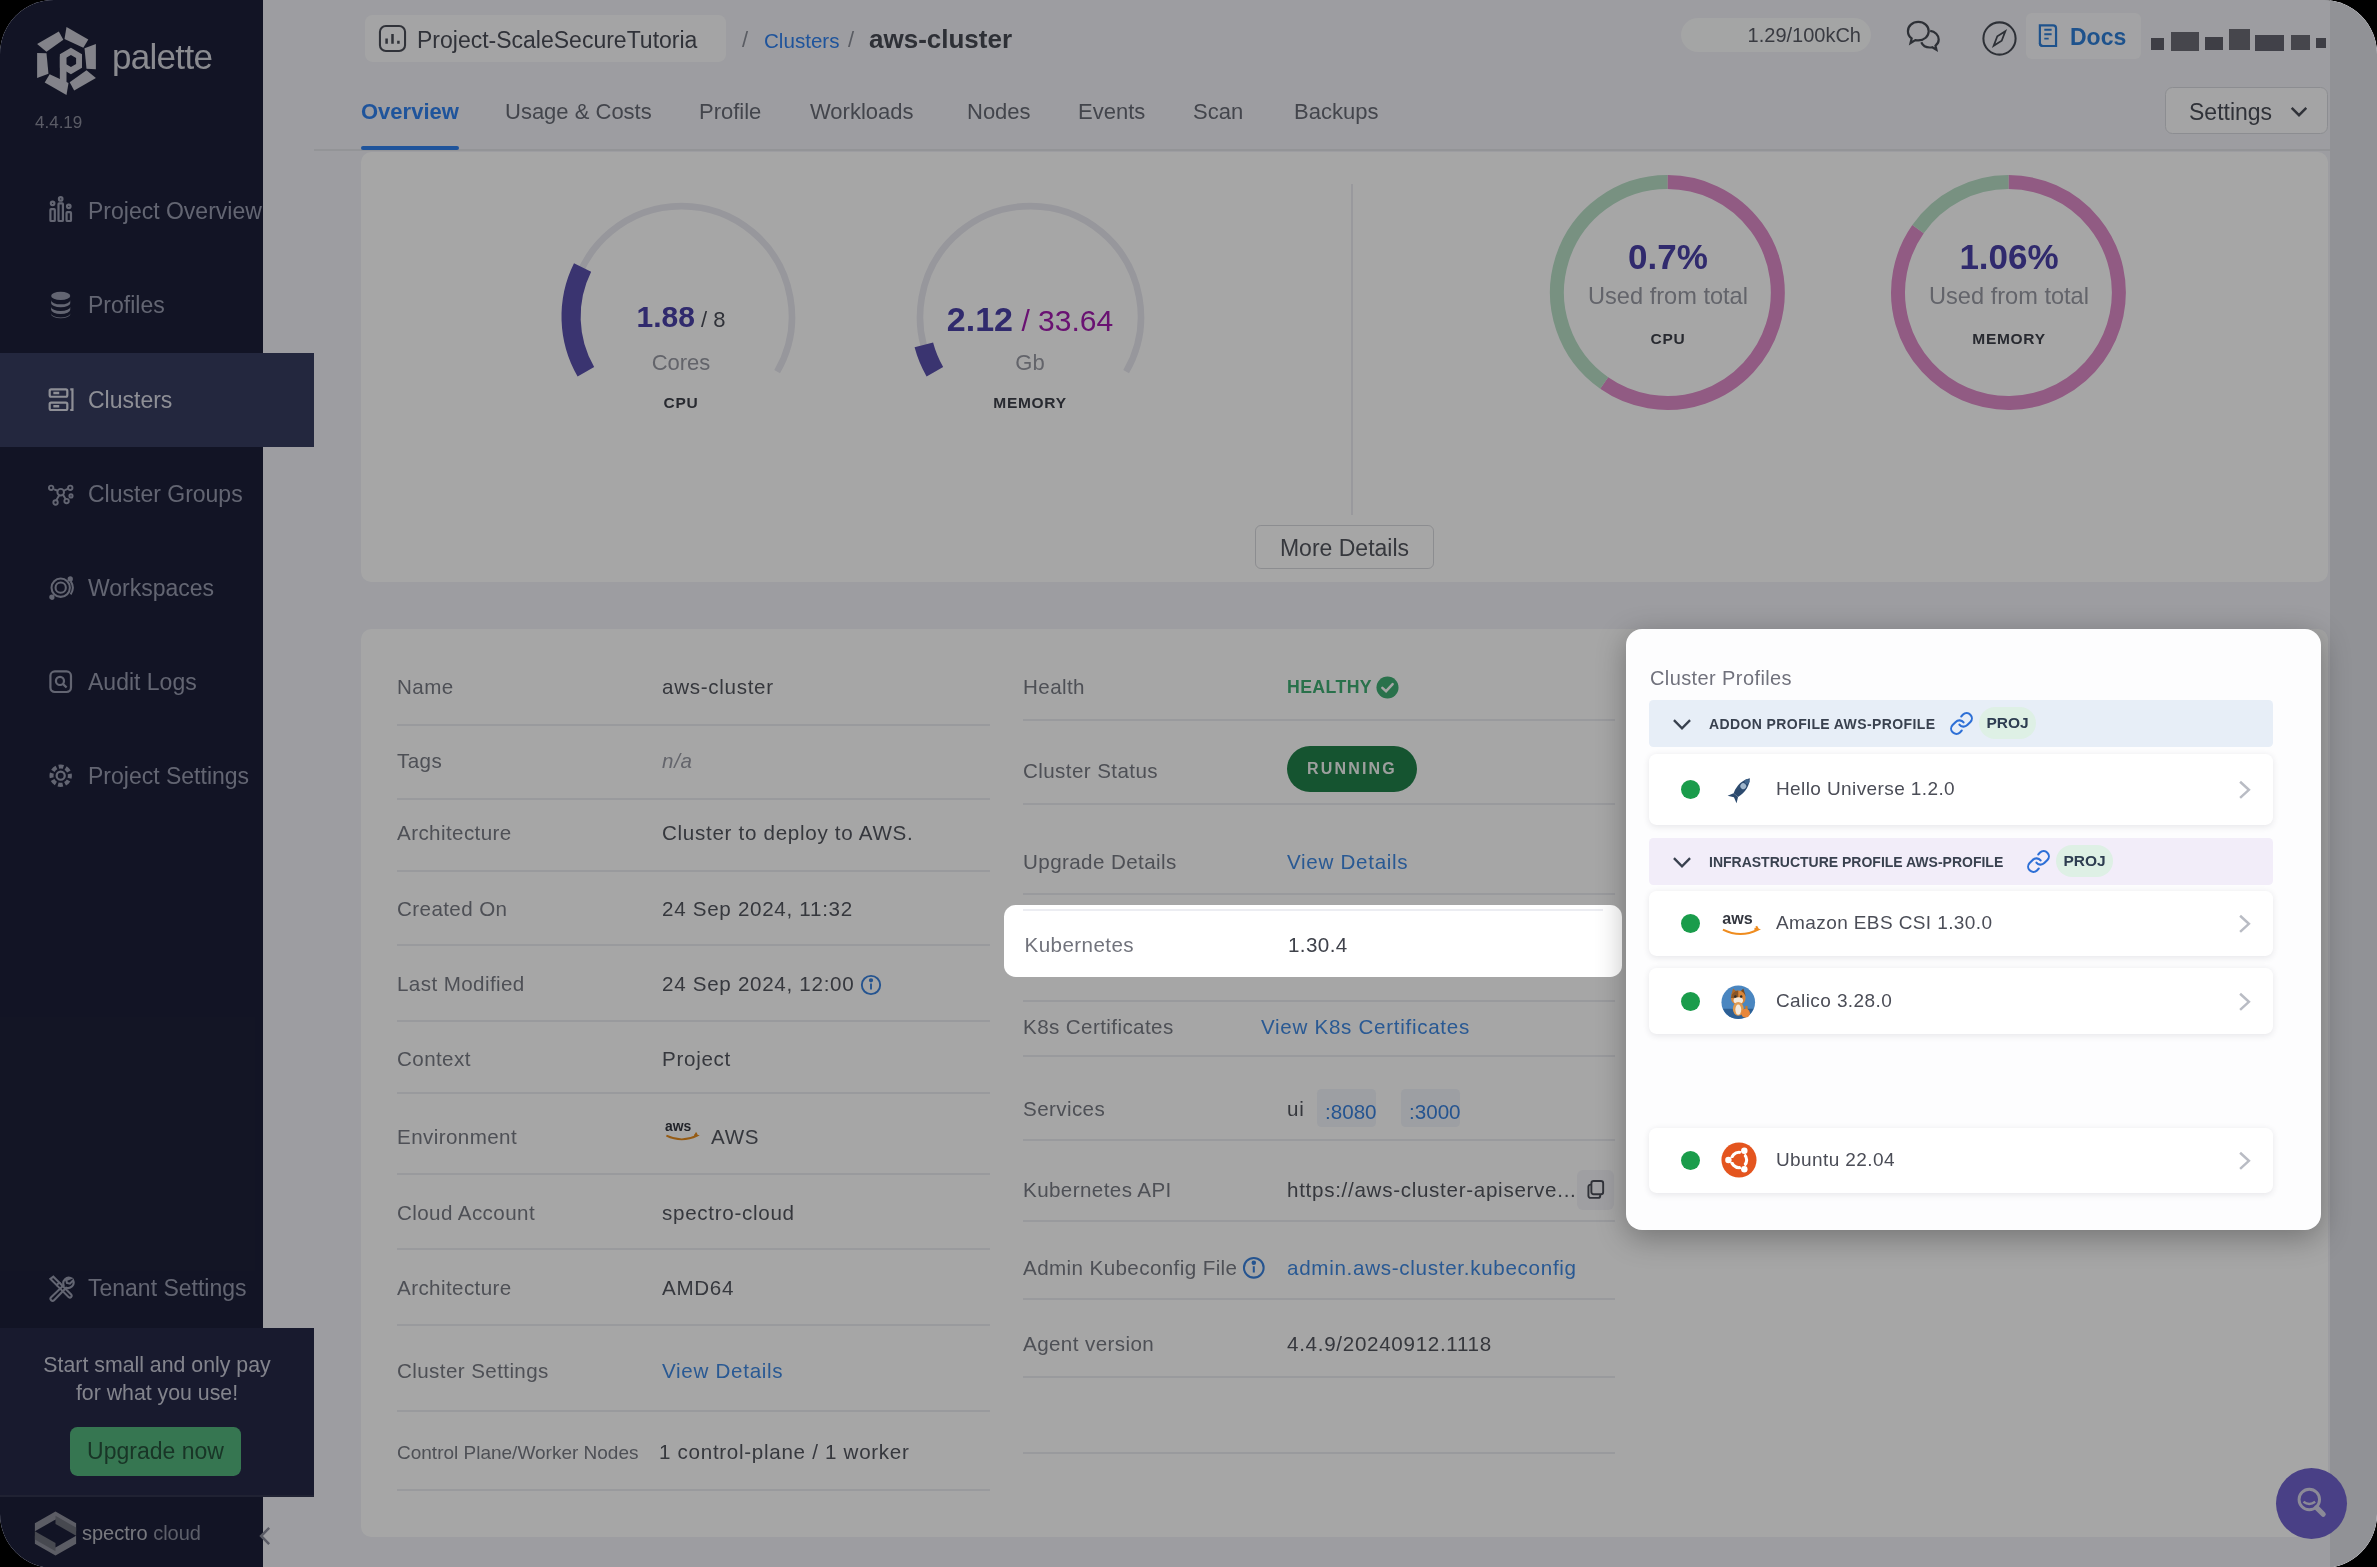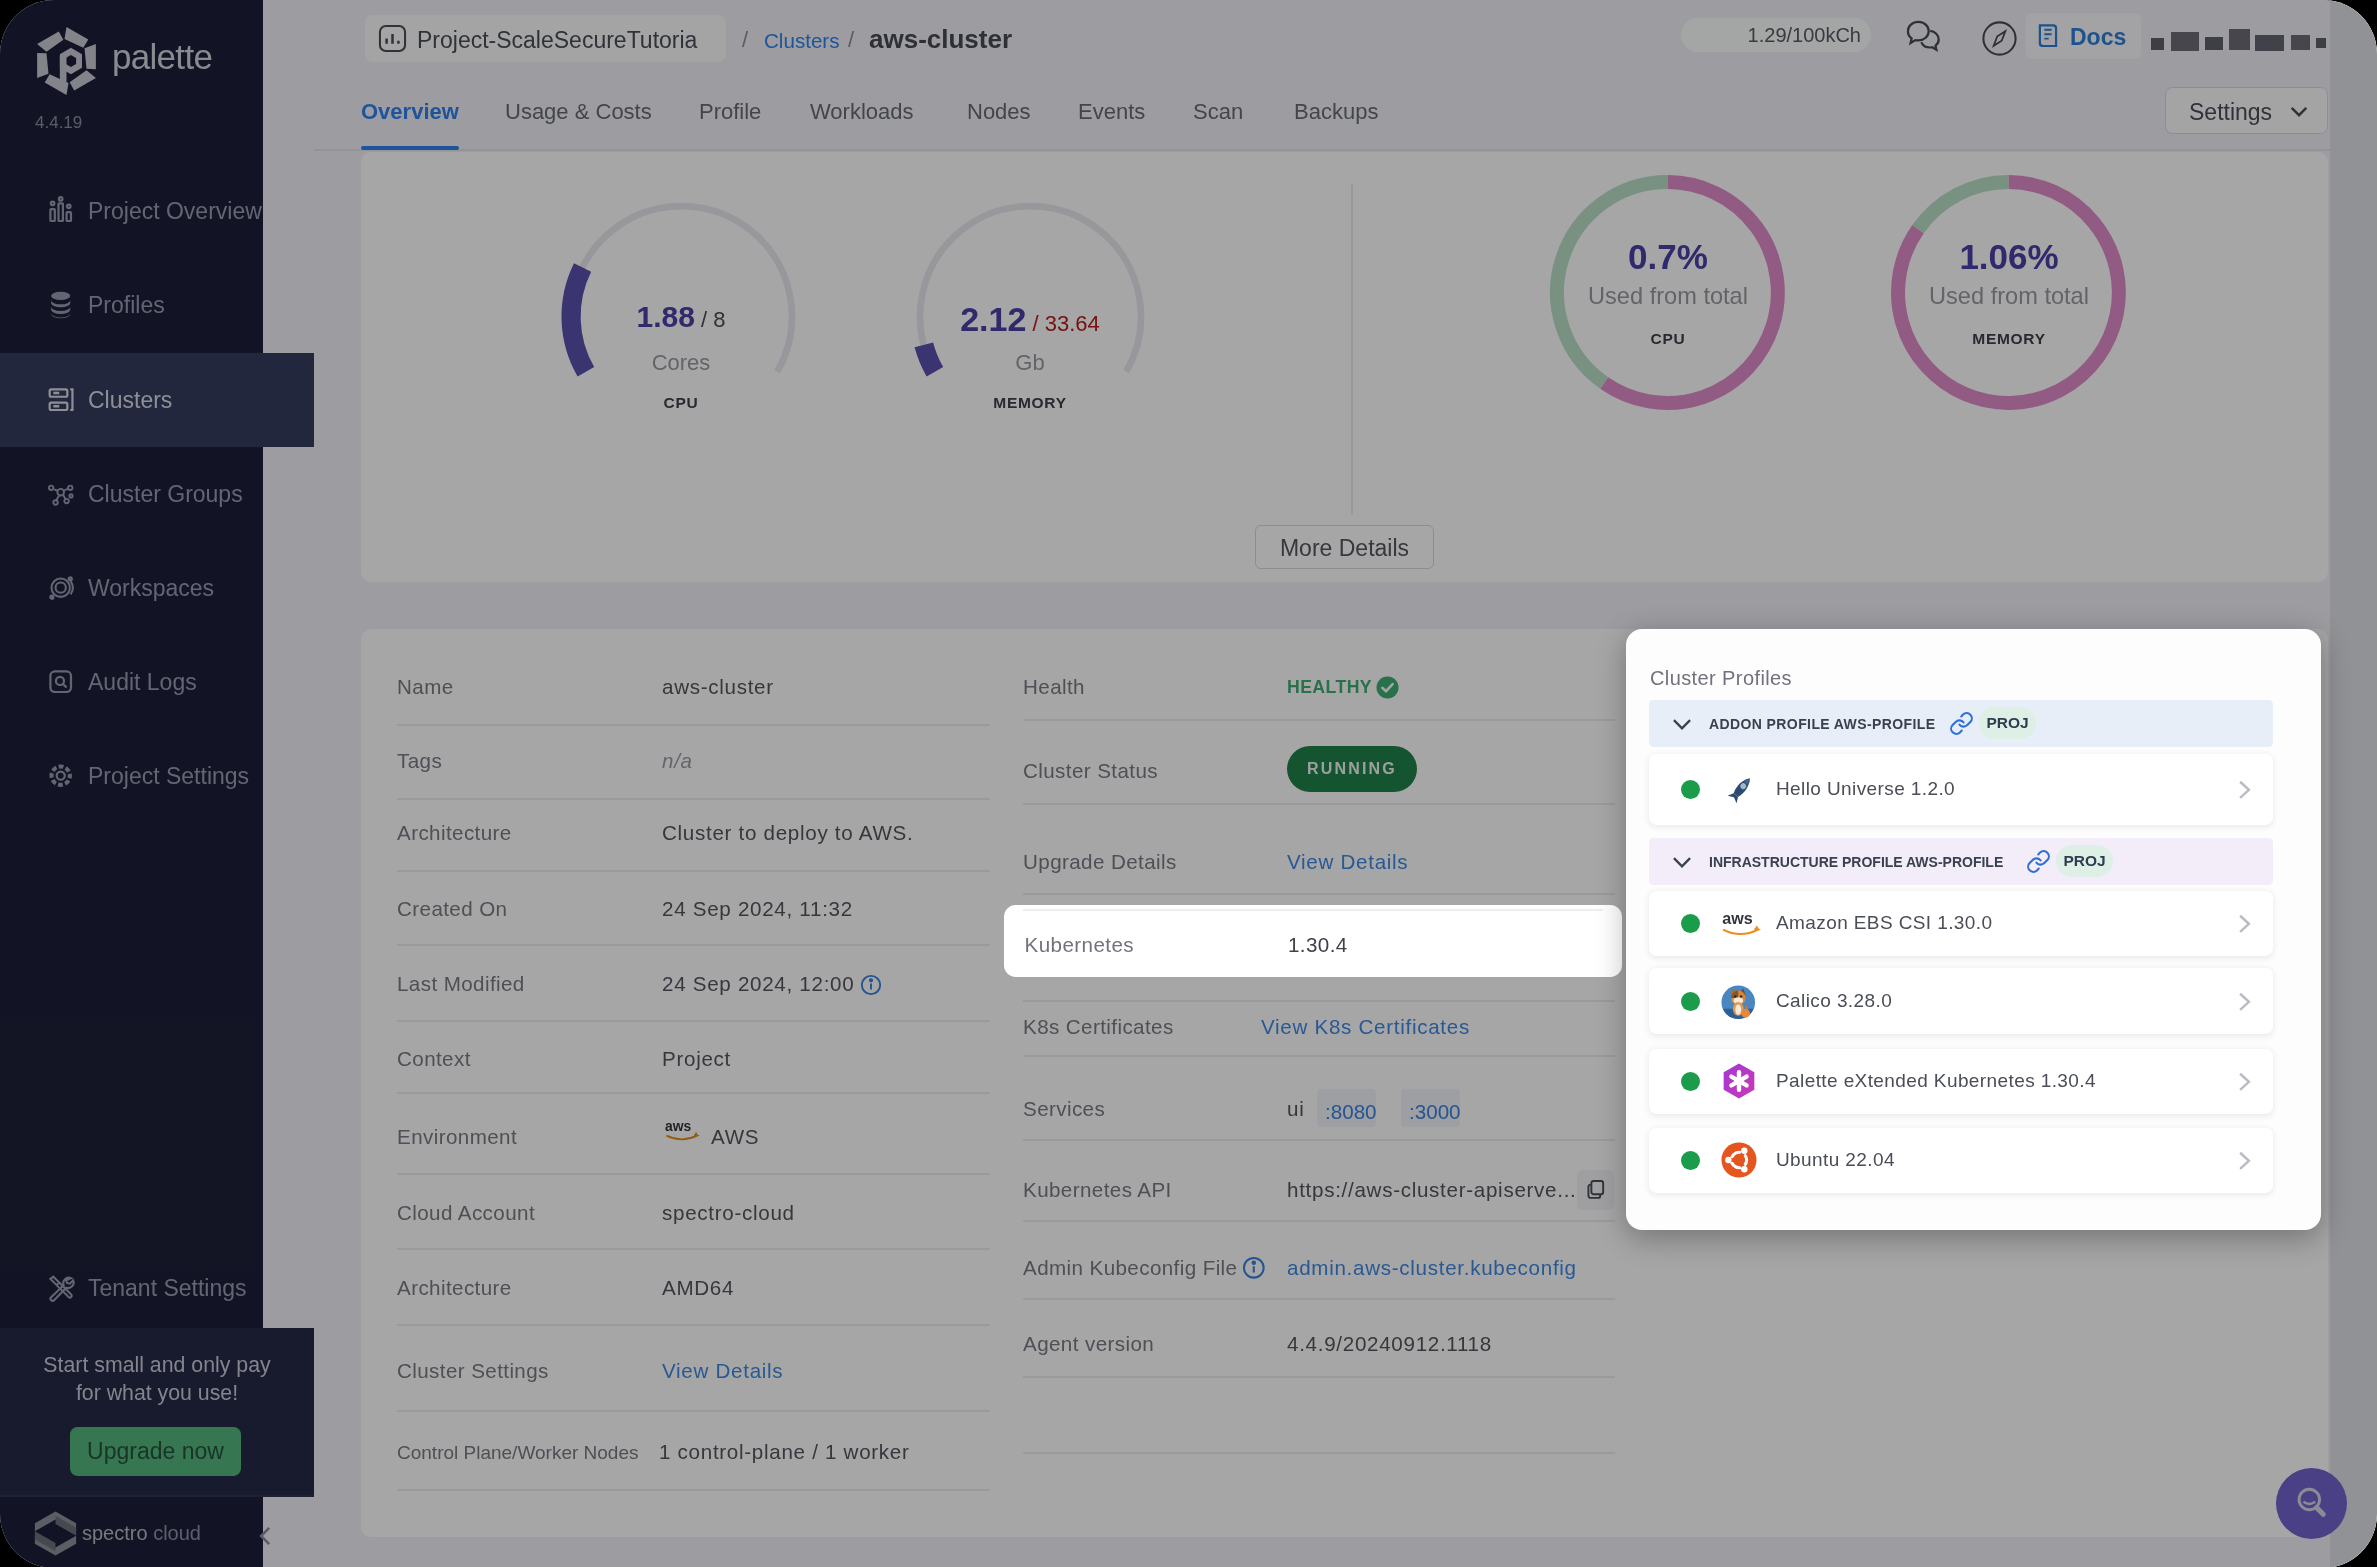--- a/index.html
+++ b/index.html
@@ -208,21 +208,21 @@
       <path d="M -129.9 75 A 150 150 0 1 1 129.9 75" stroke="#e9e9f0" stroke-width="9"></path>
       <path d="M -129.9 75 A 150 150 0 0 1 -134.4 -66.7" stroke="#5a50ac" stroke-width="26" stroke-linecap="butt"></path>
     </svg>
     <div class="abs" style="left:556px;top:300px;width:250px;text-align:center;white-space:nowrap;"><span style="font-size:30px;font-weight:700;color:#4a41a8;">1.88</span><span style="font-size:22px;color:#4b4e58;"> / 8</span></div>
     <div class="abs" style="left:556px;top:350px;width:250px;text-align:center;font-size:22px;color:#989aa4;">Cores</div>
     <div class="abs" style="left:556px;top:394px;width:250px;text-align:center;font-size:15.5px;font-weight:700;color:#3e414b;letter-spacing:0.7px;">CPU</div>
     <svg class="abs" style="left:898px;top:184px;" width="265" height="265" viewBox="-180 -180 360 360" fill="none">
       <path d="M -129.9 75 A 150 150 0 1 1 129.9 75" stroke="#e9e9f0" stroke-width="9"></path>
       <path d="M -129.9 75 A 150 150 0 0 1 -144.9 38.6" stroke="#5a50ac" stroke-width="26" stroke-linecap="butt"></path>
     </svg>
-    <div class="abs" style="left:905px;top:300px;width:250px;text-align:center;white-space:nowrap;"><span style="font-size:34px;font-weight:700;color:#4a41a8;">2.12</span><span style="font-size:22px;color:#b91c1c;margin-top:12px;"> / 33.64</span></div>
+    <div class="abs" style="left:905px;top:300px;width:250px;text-align:center;white-space:nowrap;"><span style="font-size:34px;font-weight:700;color:#4a41a8;">2.12</span><span style="font-size:30px;color:#a21caf;margin-top:12px;"> / 33.64</span></div>
     <div class="abs" style="left:905px;top:350px;width:250px;text-align:center;font-size:22px;color:#989aa4;">Gb</div>
     <div class="abs" style="left:905px;top:394px;width:250px;text-align:center;font-size:15.5px;font-weight:700;color:#3e414b;letter-spacing:0.7px;">MEMORY</div>
     <div class="abs" style="left:1351px;top:184px;width:1.5px;height:331px;background:#ececf1;"></div>
     <div class="abs" style="left:1255px;top:525px;width:179px;height:44px;border:1.5px solid #d8d9de;border-radius:5.9px;"></div>
     <div class="abs" style="left:1255px;top:535px;width:179px;text-align:center;font-size:23px;color:#53565f;">More Details</div>
 
     <svg class="abs" style="left:1535px;top:160px;" width="265" height="265" viewBox="-180 -180 360 360" fill="none">
       <path d="M 0 -150 A 150 150 0 1 1 -86 123" stroke="#df8cc9" stroke-width="19"></path>
       <path d="M -86 123 A 150 150 0 0 1 0 -150" stroke="#b8dfc7" stroke-width="19"></path>
     </svg>
@@ -416,41 +416,20 @@
         <circle cx="35" cy="40" r="6" fill="#e8863a"></circle>
         <circle cx="21" cy="17" r="1.7" fill="#2b2b2b"></circle>
           <circle cx="29" cy="17" r="1.7" fill="#2b2b2b"></circle>
       </svg>
       <div class="cp-name" style="top:22px;">Calico 3.28.0</div>
       <svg class="chev" style="top:22px;" width="19" height="23.6" viewBox="0 0 26 32" fill="none" stroke="#b9bcc4" stroke-width="3.4">
           <path d="M7 5 L19 16 L7 27"></path>
         </svg>
     </div>
 
-    <div class="cp-row" style="top:420px;height:65px;">
-      <div class="dot" style="top:23px;"></div>
-      <svg class="abs" style="left:71px;top:13.2px;" width="38" height="38" viewBox="0 0 52 52">
-        <defs>
-            <linearGradient id="pxg" x1="0" y1="0" x2="1" y2="1">
-              <stop offset="0" stop-color="#a437d6"></stop>
-              <stop offset="1" stop-color="#c93ab5"></stop>
-            </linearGradient>
-          </defs>
-        <path d="M26 2 L47 14 L47 38 L26 50 L5 38 L5 14 Z" fill="url(#pxg)"></path>
-        <g stroke="#fff" stroke-width="6" stroke-linecap="round">
-          <path d="M26 14 L26 38"></path>
-            <path d="M15.6 20 L36.4 32"></path>
-            <path d="M36.4 20 L15.6 32"></path>
-        </g>
-      </svg>
-      <div class="cp-name" style="top:21.3px;">Palette eXtended Kubernetes 1.30.4</div>
-      <svg class="chev" style="top:21.3px;" width="19" height="23.6" viewBox="0 0 26 32" fill="none" stroke="#b9bcc4" stroke-width="3.4">
-          <path d="M7 5 L19 16 L7 27"></path>
-        </svg>
-    </div>
 
     <div class="cp-row" style="top:499px;height:65px;">
       <div class="dot" style="top:23px;"></div>
       <svg class="abs" style="left:71px;top:13.2px;" width="38" height="38" viewBox="0 0 52 52">
         <circle cx="26" cy="26" r="24" fill="#e4551f"></circle>
         <circle cx="26" cy="26" r="10.5" fill="none" stroke="#fff" stroke-width="4.2"></circle>
         <g stroke="#e4551f" stroke-width="5.5">
           <path d="M26 26 L9 26"></path>
             <path d="M26 26 L34.5 11.3"></path>
             <path d="M26 26 L34.5 40.7"></path>

